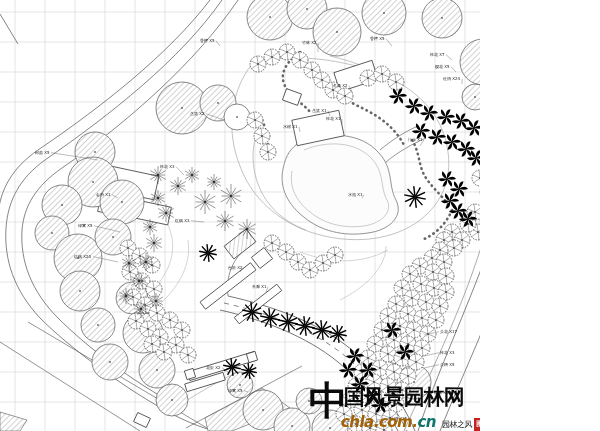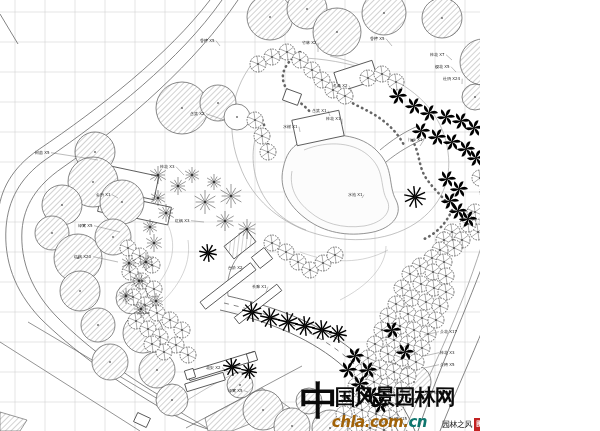--- a/index.html
+++ b/index.html
@@ -4,21 +4,21 @@
 <style>
   html,body{margin:0;padding:0;background:#fff;font-family:"DejaVu Sans",sans-serif;}
   #stage{position:relative;width:480px;height:431px;overflow:hidden;background:#ffffff;}
   #plan-svg{position:absolute;left:0;top:0;}
   .watermark{position:absolute;right:-5px;bottom:0;white-space:nowrap;line-height:1;pointer-events:none;}
   .wm-title{font-family:"DejaVu Serif",serif;font-weight:bold;font-size:21px;letter-spacing:-1px;color:#0a0a0a;}
   .wm-first{font-size:39px;vertical-align:-10px;margin-right:-3px;font-weight:bold;}
   .wm-sub{margin-top:-5px;padding-left:32px;font-weight:bold;font-style:italic;font-size:15px;letter-spacing:-0.5px;}
   .wm-url-main{color:#e30000;}
   .wm-url-suffix{color:#2a3fd4;}
-  .wm-tagline{font-size:8px;font-style:normal;font-weight:normal;color:#222;margin-left:15px;font-family:"DejaVu Serif",serif;}
+  .wm-tagline{font-size:8px;font-style:normal;font-weight:normal;color:#222;margin-left:6px;font-family:"DejaVu Serif",serif;}
   .wm-seal{display:inline-block;font-style:normal;font-size:7px;color:#fff;background:#c22222;width:11px;height:13px;line-height:13px;text-align:center;margin-left:2px;vertical-align:1px;}
 </style>
 </head>
 <body>
 
 <div id="stage">
   <svg id="plan-svg" width="600" height="431" viewBox="0 0 600 431" xmlns="http://www.w3.org/2000/svg">
       <defs>
         <pattern id="hatchP" patternUnits="userSpaceOnUse" width="4" height="4" patternTransform="rotate(45)">
           <rect x="0" y="0" width="4" height="4" fill="#ffffff"></rect>

